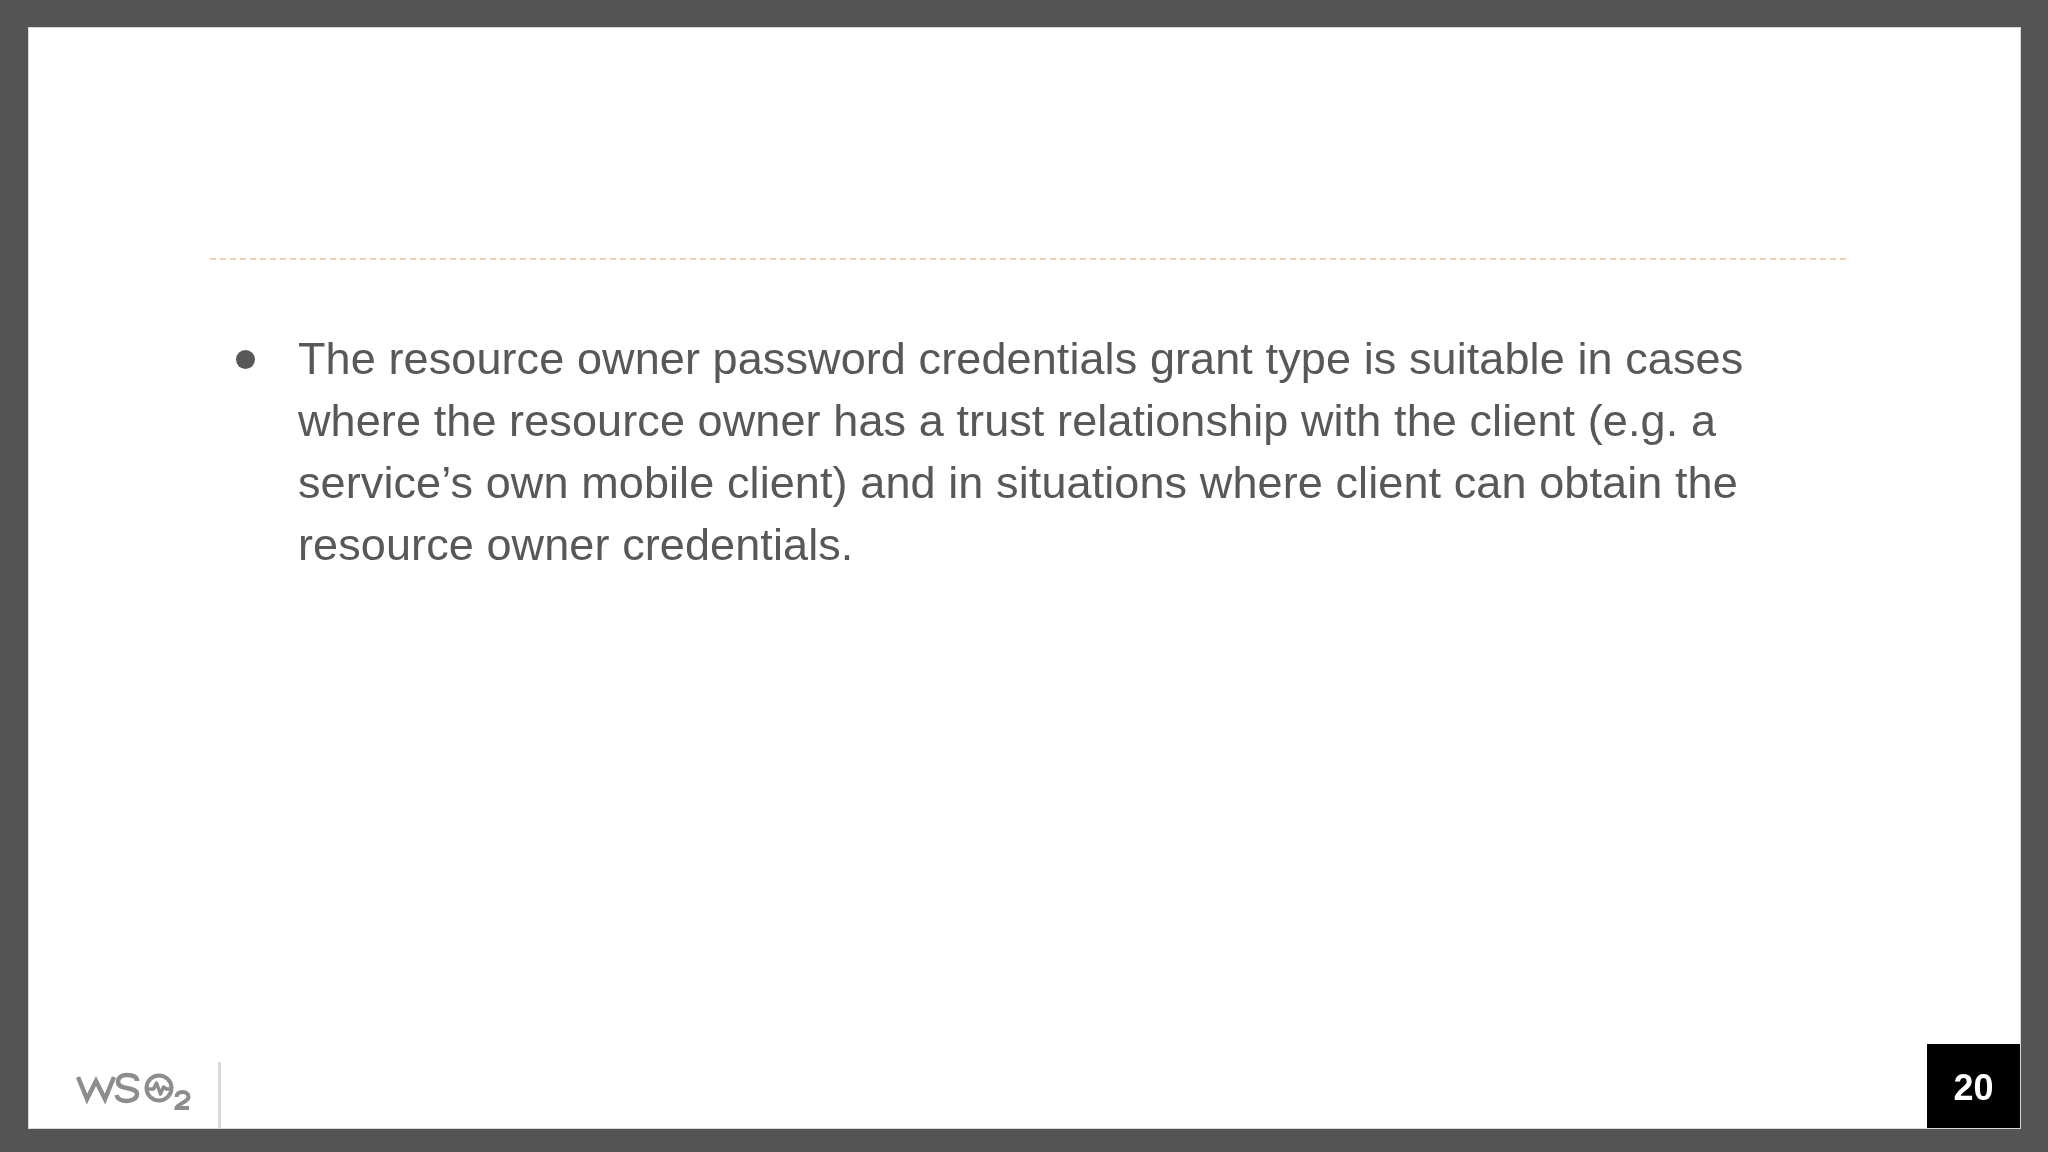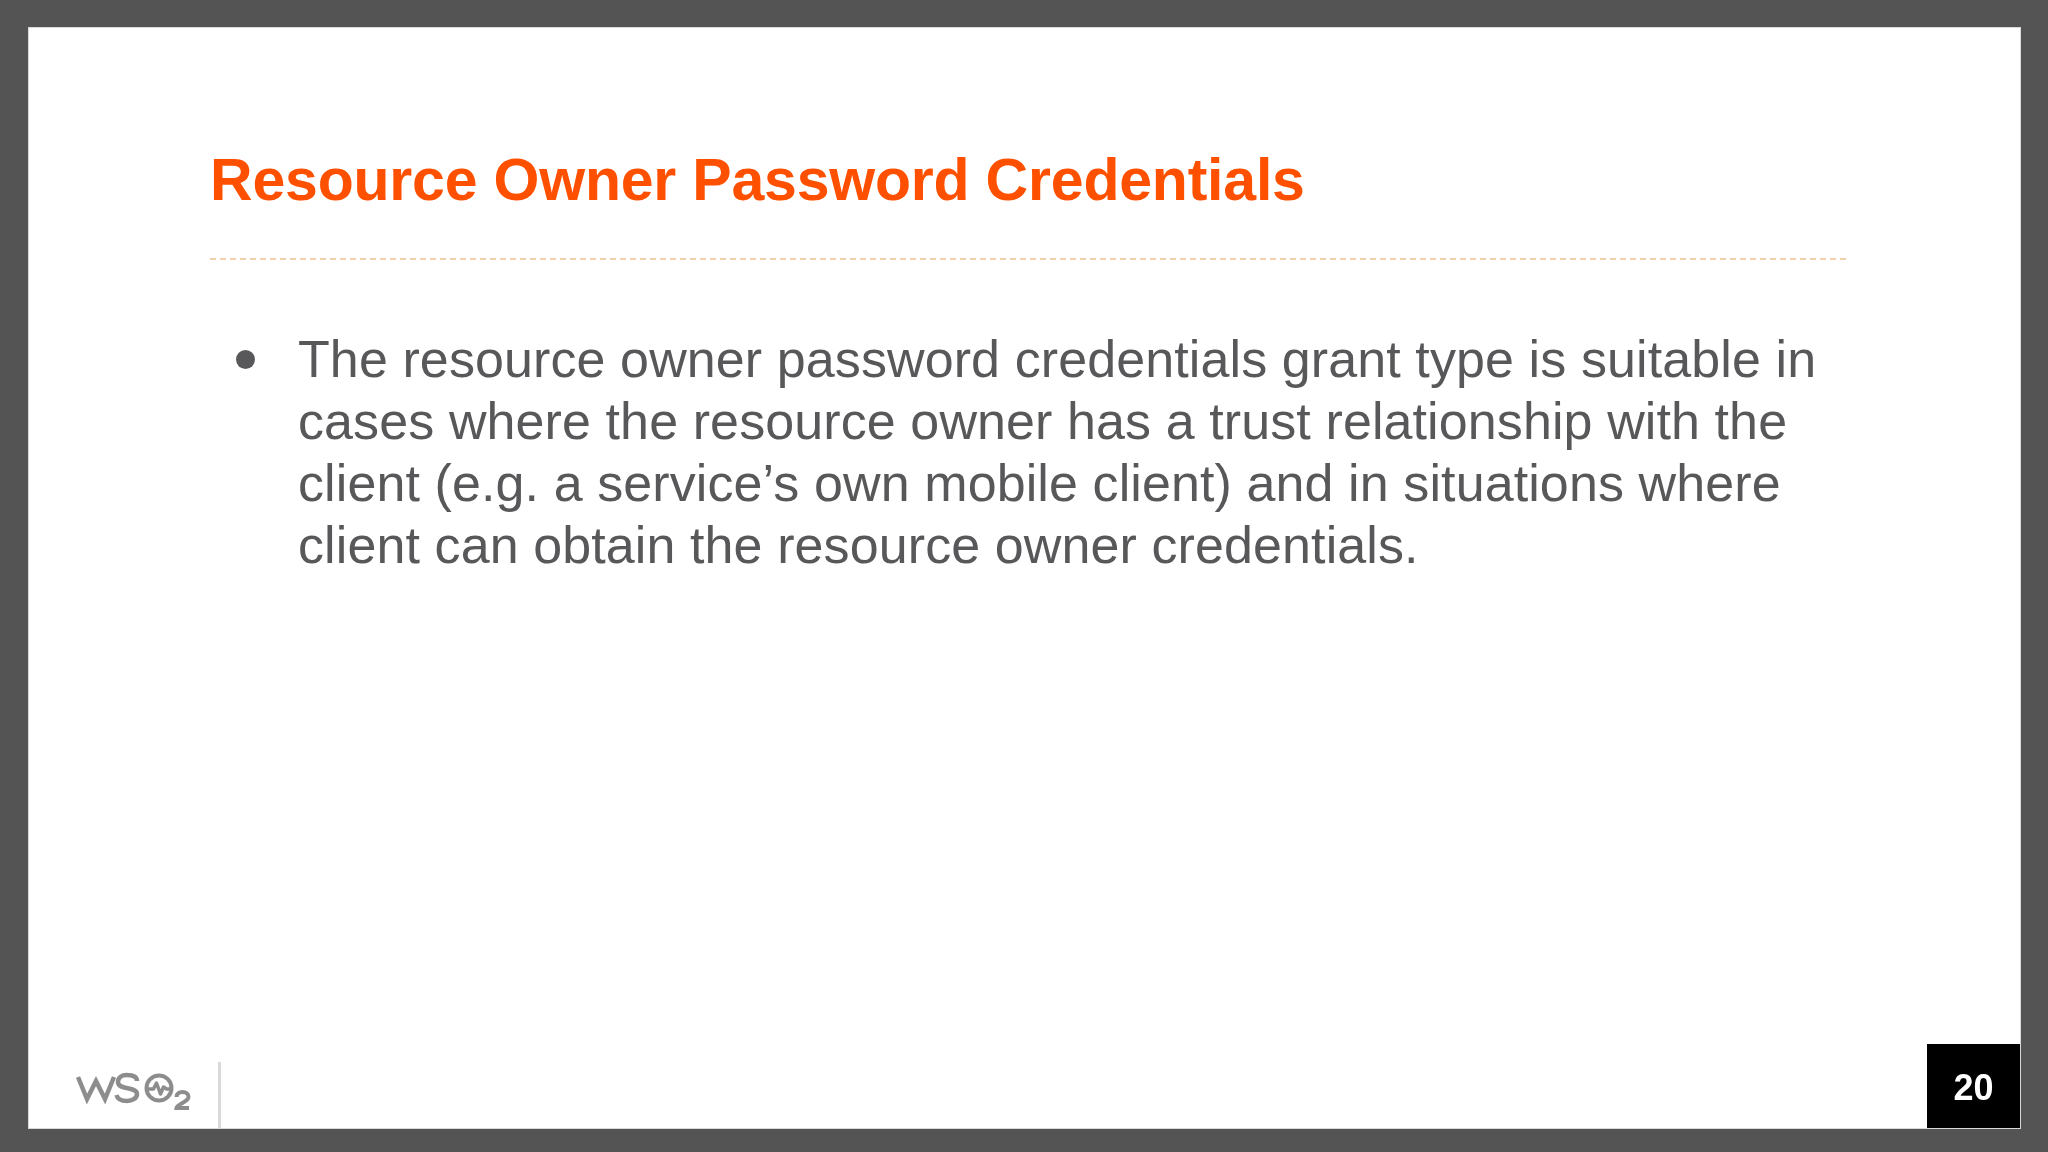--- a/index.html
+++ b/index.html
@@ -64,21 +64,21 @@
     left: 181px;
     top: 300px;
     width: 1640px;
   }
 
   .bullet-row {
     position: relative;
     display: block;
     padding-left: 88px;
     color: #58585a;
-    font-size: 52px;
+    font-size: 45px;
     font-weight: 300;
     line-height: 62px;
     letter-spacing: 0.1px;
   }
 
   .bullet-marker {
     position: absolute;
     left: 26px;
     top: 22px;
     width: 19px;
@@ -132,21 +132,20 @@
     box-sizing: border-box;
   }
 </style>
 </head>
 <body>
 
 <div class="slide-frame">
 
   <div class="slide-canvas">
 
-    <div class="slide-title">Resource Owner Password Credentials</div>
 
     <div class="title-rule"></div>
 
     <div class="body-block">
       <div class="bullet-row">
         <span class="bullet-marker"></span>
         <span class="bullet-text">The resource owner password credentials grant type is suitable in cases where the resource owner has a trust relationship with the client (e.g. a service’s own mobile client) and in situations where client can obtain the resource owner credentials.</span>
       </div>
     </div>
 

